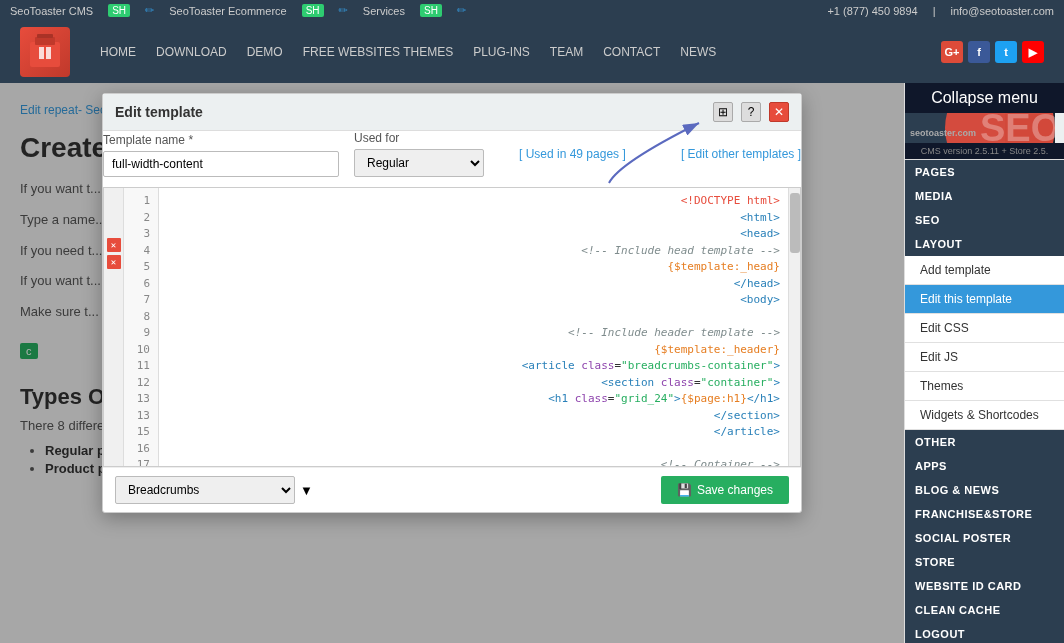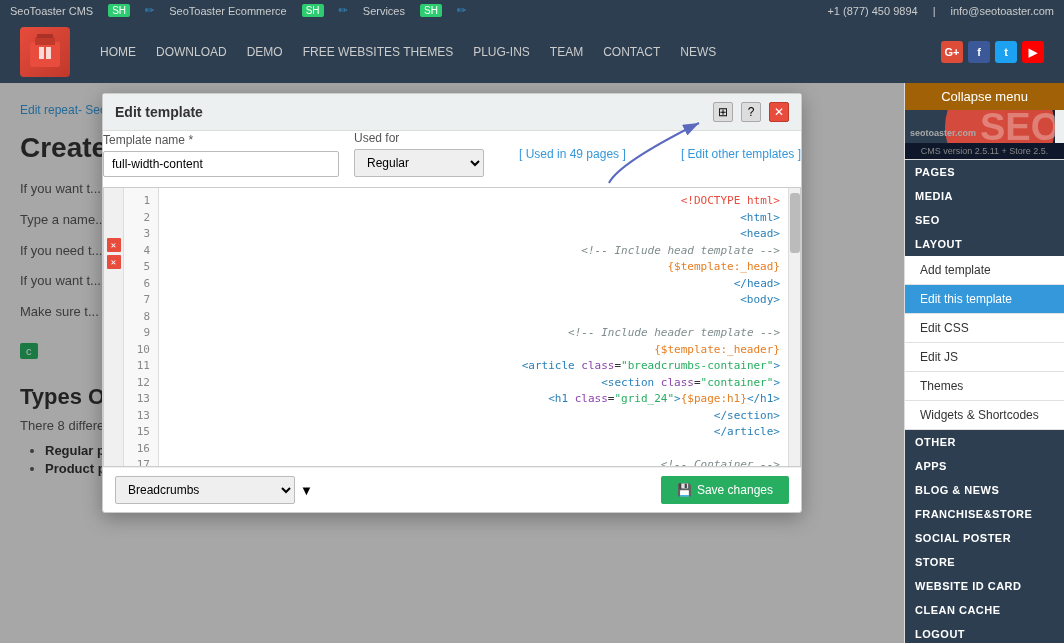--- a/index.html
+++ b/index.html
@@ -120,25 +120,25 @@
     .cms-version {
       background: #0f172a;
       font-size: 9px;
       color: #888;
       text-align: center;
       padding: 3px;
       border-bottom: 1px solid #ddd;
     }
 
     .collapse-menu-btn {
-      background: #a16207;
+      background: #0f172a;
       color: white;
       text-align: center;
       padding: 6px;
-      font-size: 13px;
+      font-size: 16px;
       cursor: pointer;
       border: none;
       width: 100%;
     }
 
     .sidebar-section-header {
       background: #2c3e50;
       color: white;
       font-size: 11px;
       font-weight: bold;

